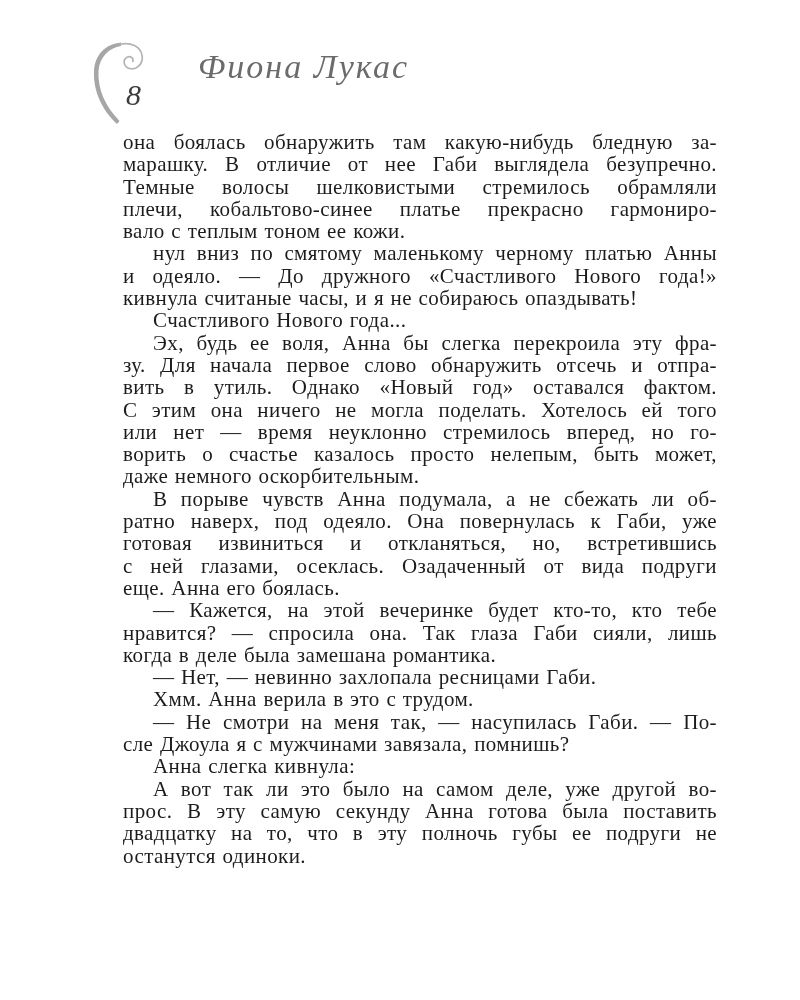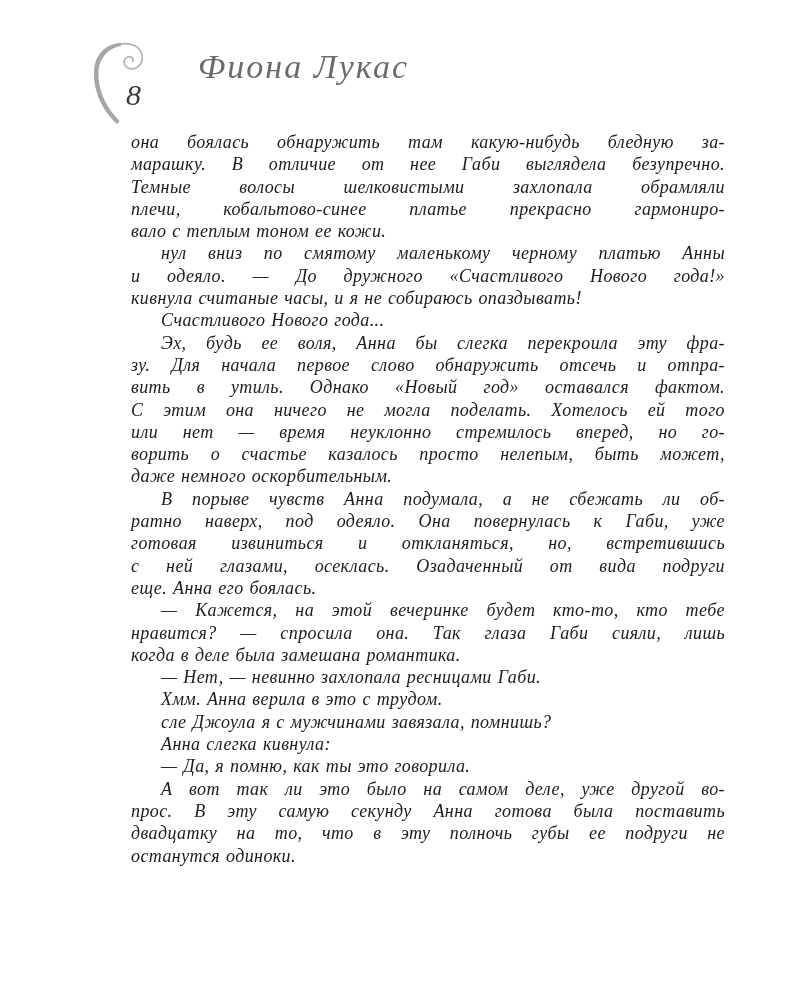--- a/index.html
+++ b/index.html
@@ -25,25 +25,24 @@
     font-style:italic;font-size:30px;line-height:1;
     color:#3d3d3d;
   }
   .author{
     position:absolute;left:198px;top:48px;
     font-style:italic;font-size:34px;line-height:1.1;
     color:var(--author-color);
     letter-spacing:2px;
   }
   .body-text{
-    position:absolute;left:131px;top:131px;width:594px;
-    font-size:18px;line-height:22.3px;
+    position:absolute;left:123px;top:131px;width:594px;
+    font-size:21px;line-height:22.3px;
     letter-spacing:0.4px;
     word-spacing:1px;
-    font-style:italic;
   }
   .paragraph{margin:0;}
   .paragraph.indented .line:first-child{text-indent:30px;}
   .line{
     text-align:justify;
     text-align-last:justify;
     white-space:normal;
   }
   .line.last{
     text-align-last:left;
@@ -60,21 +59,21 @@
       <path d="M 36 4.5 C 46 1.5, 57 6.5, 58.2 16 C 59.2 24.5, 52 30.5, 45.5 28.5 C 39.5 26.7, 38.3 19.5, 43.2 17.2 C 46.5 15.7, 50 18, 48.8 21.4" fill="none" stroke="#b3b3b3" stroke-width="1.7" stroke-linecap="round"></path>
     </svg>
     <span class="pagenum">8</span>
     <span class="author">Фиона Лукас</span>
   </div>
 
   <div class="body-text" id="body-text">
       <div class="paragraph">
         <div class="line">она боялась обнаружить там какую-нибудь бледную за-</div>
         <div class="line">марашку. В отличие от нее Габи выглядела безупречно.</div>
-        <div class="line">Темные волосы шелковистыми захлопала обрамляли</div>
+        <div class="line">Темные волосы шелковистыми стремилось обрамляли</div>
         <div class="line">плечи, кобальтово-синее платье прекрасно гармониро-</div>
         <div class="line last">вало с теплым тоном ее кожи.</div>
       </div>
       <div class="paragraph indented">
         <div class="line">нул вниз по смятому маленькому черному платью Анны</div>
         <div class="line">и одеяло. — До дружного «Счастливого Нового года!»</div>
         <div class="line last">кивнула считаные часы, и я не собираюсь опаздывать!</div>
       </div>
       <div class="paragraph indented">
         <div class="line last">Счастливого Нового года...</div>
@@ -100,27 +99,25 @@
         <div class="line">нравится? — спросила она. Так глаза Габи сияли, лишь</div>
         <div class="line last">когда в деле была замешана романтика.</div>
       </div>
       <div class="paragraph indented">
         <div class="line last">— Нет, — невинно захлопала ресницами Габи.</div>
       </div>
       <div class="paragraph indented">
         <div class="line last">Хмм. Анна верила в это с трудом.</div>
       </div>
       <div class="paragraph indented">
+        <div class="line">— Не смотри на меня так, — насупилась Габи. — По-</div>
         <div class="line last">сле Джоула я с мужчинами завязала, помнишь?</div>
       </div>
       <div class="paragraph indented">
         <div class="line last">Анна слегка кивнула:</div>
-      </div>
-      <div class="paragraph indented">
-        <div class="line last">— Да, я помню, как ты это говорила.</div>
       </div>
       <div class="paragraph indented">
         <div class="line">А вот так ли это было на самом деле, уже другой во-</div>
         <div class="line">прос. В эту самую секунду Анна готова была поставить</div>
         <div class="line">двадцатку на то, что в эту полночь губы ее подруги не</div>
         <div class="line last">останутся одиноки.</div>
       </div>
     </div>
 
 </div>

